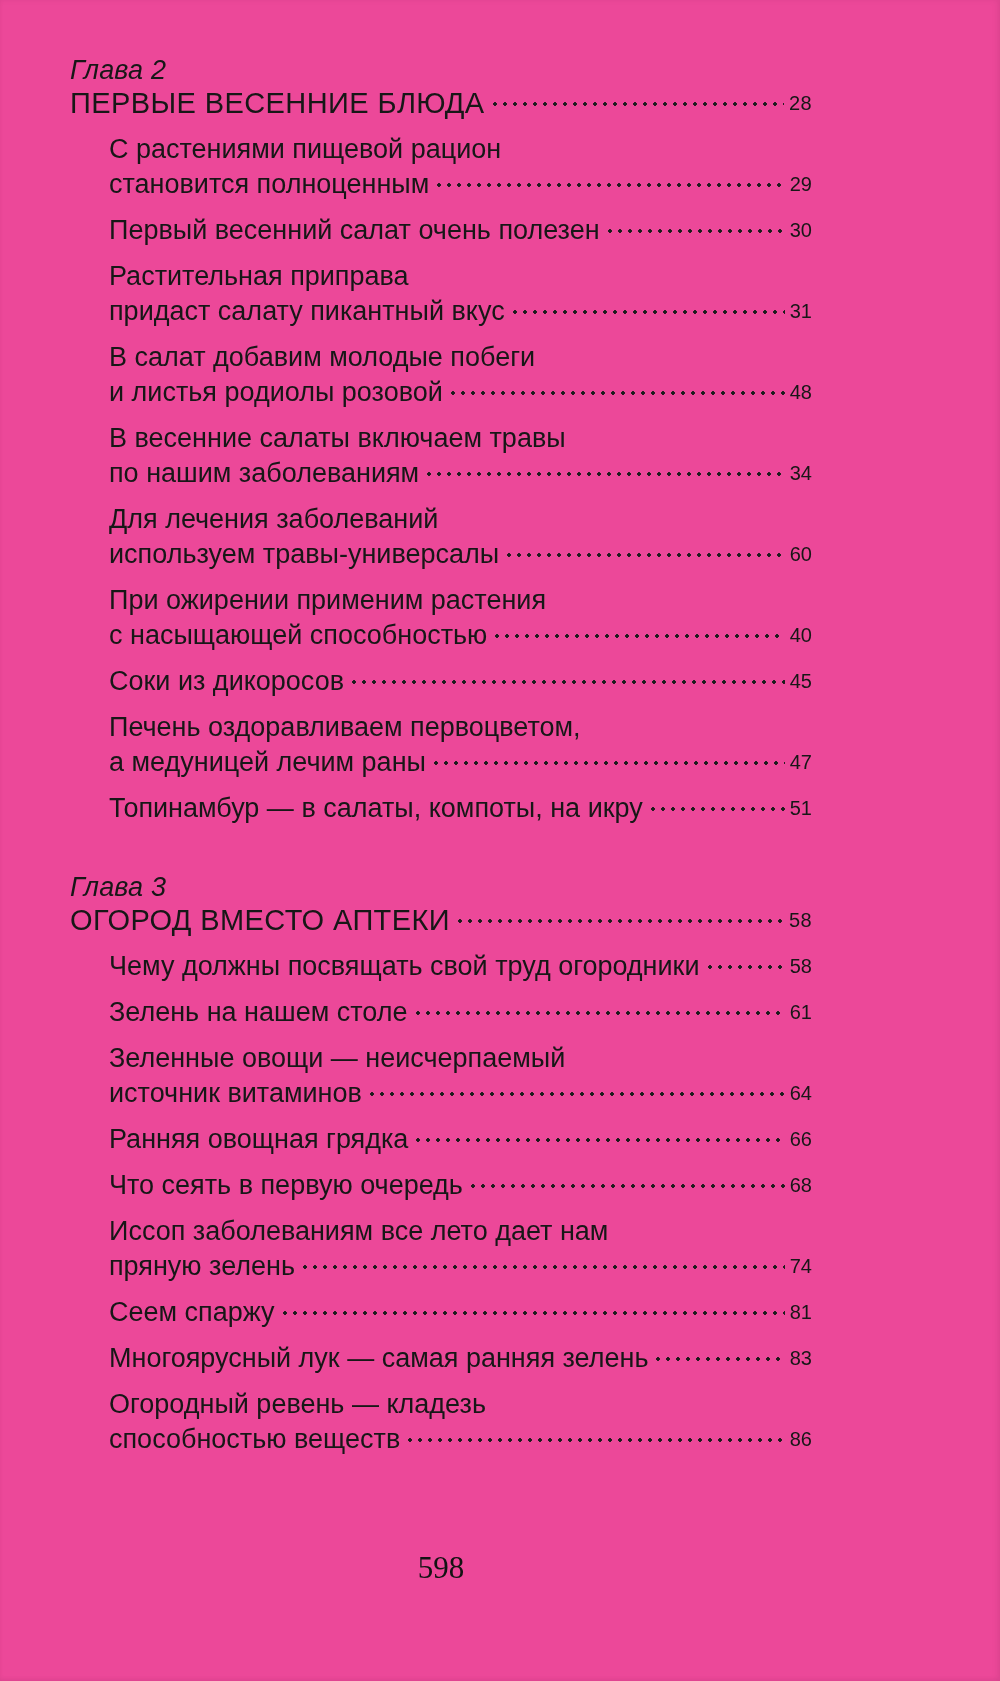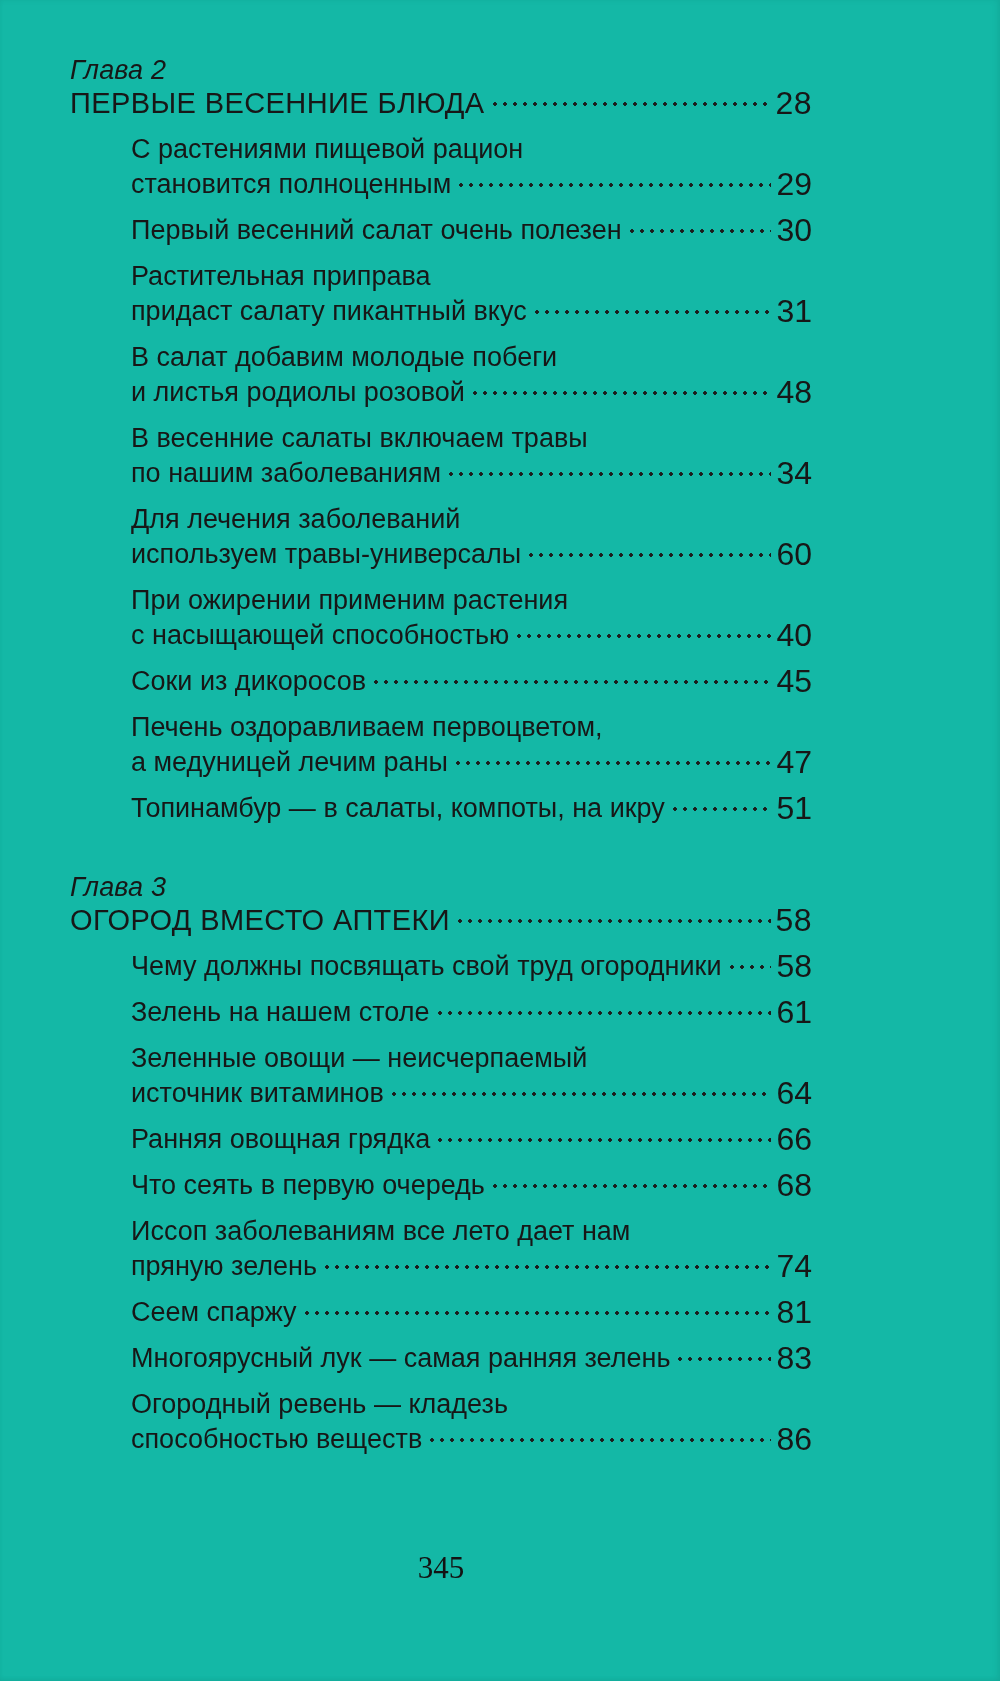--- a/index.html
+++ b/index.html
@@ -5,21 +5,21 @@
   html, body {
     margin: 0;
     padding: 0;
     background: #e9e9e7;
   }
   .page {
     position: relative;
     width: 1000px;
     height: 1681px;
     margin: 0 auto;
-    background: #14b8a6;
+    background: #ec4899;
     box-shadow: inset -3px 0 6px rgba(0,0,0,0.05), inset 0 -2px 4px rgba(0,0,0,0.04);
     overflow: hidden;
     font-family: "Liberation Sans", sans-serif;
     color: #171717;
   }
   .content {
     position: absolute;
     left: 70px;
     top: 54px;
     width: 742px;
@@ -36,42 +36,42 @@
     letter-spacing: 0.4px;
   }
   .toc-line {
     display: flex;
     align-items: center;
     line-height: 35px;
     white-space: nowrap;
   }
   .toc-item {
     margin-top: 11px;
-    margin-left: 61px;
+    margin-left: 39px;
     font-size: 27px;
   }
   .chapter + .chapter {
     margin-top: 45px;
   }
   .leader {
     flex: 1 1 auto;
     min-width: 24px;
     height: 4px;
     margin: 0 5px 0 8px;
     background-image: radial-gradient(circle at 2px 2px, #1c1c1c 1.55px, transparent 2.1px);
     background-size: 10px 4px;
     background-repeat: repeat-x;
     background-position: left bottom;
   }
   .page-num {
-    font-size: 32px;
+    font-size: 20px;
     flex: 0 0 auto;
   }
   .chapter-title-line .page-num {
-    font-size: 32px;
+    font-size: 20px;
   }
   .folio {
     position: absolute;
     left: 70px;
     width: 742px;
     top: 1550px;
     text-align: center;
     font-family: "Liberation Serif", serif;
     font-size: 31px;
     line-height: 35px;
@@ -256,14 +256,14 @@
             <span class="item-text">Огородный ревень — кладезь</span>
           </div>
           <div class="toc-line item-last-line">
             <span class="item-text">способностью веществ</span>
             <span class="leader"></span>
             <span class="page-num">86</span>
           </div>
         </div>
       </section>
     </div>
-  <div class="folio">345</div>
+  <div class="folio">598</div>
 </div>
 
 </body></html>

